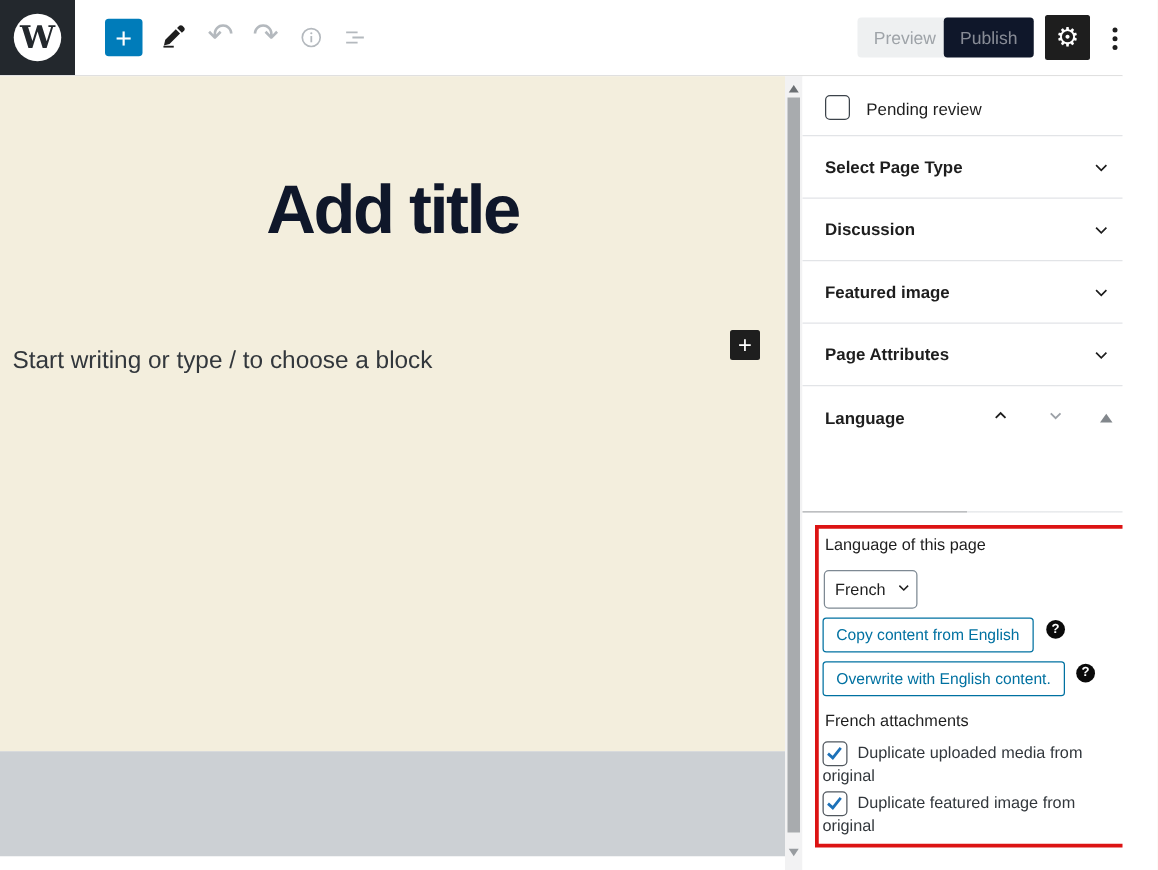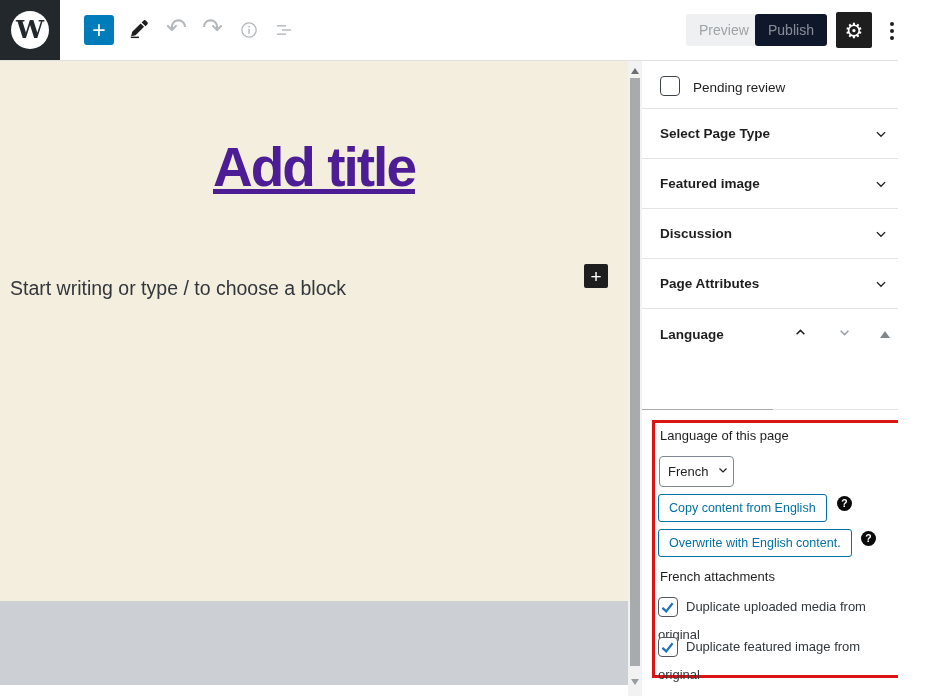--- a/index.html
+++ b/index.html
@@ -24,21 +24,21 @@
   .tool-list { left:274px; top:20px; }
   .btn-preview { position:absolute; left:686px; top:14px; height:32px; padding:0 13px; background:#eef0f1; border:none; border-radius:3px; font-size:14px; color:#9ea3a8; font-family:inherit; cursor:pointer; }
   .btn-publish { position:absolute; left:755px; top:14px; height:32px; padding:0 13px; background:#0f172a; border:none; border-radius:3px; font-size:14px; color:rgba(255,255,255,0.5); font-family:inherit; cursor:pointer; }
   .btn-gear { position:absolute; left:836px; top:12px; width:36px; height:36px; background:#1e1e1e; border:none; border-radius:2px; cursor:pointer; display:flex; align-items:center; justify-content:center; }
   .gear-glyph::before { content:"⚙"; color:#fff; font-size:21px; line-height:1; }
   .btn-dots { position:absolute; left:883px; top:17px; width:18px; height:28px; background:none; border:none; cursor:pointer; display:flex; flex-direction:column; align-items:center; justify-content:center; gap:3px; }
   .btn-dots i { width:4px; height:4px; border-radius:50%; background:#1e1e1e; }
 
   
   .canvas { position:absolute; left:0; top:61px; width:628px; height:540px; background:#f3eedd; }
-  .post-title { position:absolute; left:0; right:0; top:74px; text-align:center; font-size:55px; font-weight:800; letter-spacing:-2px; color:#4c1d95; cursor:text;text-decoration:underline; }
+  .post-title { position:absolute; left:0; right:0; top:74px; text-align:center; font-size:55px; font-weight:800; letter-spacing:-2px; color:#0f172a; cursor:text; }
   .post-body { position:absolute; left:10px; top:201px; font-size:19.5px; color:#32373c; cursor:text;margin-top:15px; }
   .inline-inserter { position:absolute; left:584px; top:203px; width:24px; height:24px; background:#1e1e1e; border:none; border-radius:2px; cursor:pointer; display:flex; align-items:center; justify-content:center; }
   .inline-inserter .plus::before { content:"+"; color:#fff; font-size:19px; line-height:1; }
 
   
   .meta-area { position:absolute; left:0; top:601px; width:628px; height:84px; background:#ccd0d4; }
 
   
   .scroll-left { position:absolute; left:628px; top:61px; width:14px; height:635px; background:#f2f2f3; }
   .scroll-left .thumb { position:absolute; left:2px; top:17px; width:10px; height:588px; background:#a8abae; cursor:grab; }
@@ -70,21 +70,21 @@
   .lp-heading { position:absolute; left:5px; top:5px; font-size:13px; color:#1e1e1e; }
   .lp-select { position:absolute; left:4px; top:33px; width:75px; height:31px; border:1px solid #7e8993; border-radius:4px; background:#fff; display:flex; align-items:center; padding:0 8px; gap:9px; font-size:13px; color:#1e1e1e; cursor:pointer; }
   .lp-btn { position:absolute; height:28px; padding:0 10px; background:#fff; border:1px solid #0071a1; border-radius:3px; color:#0071a1; font-size:12.5px; font-family:inherit; cursor:pointer; }
   .lp-btn-copy { left:3px; top:71px; }
   .lp-btn-overwrite { left:3px; top:106px; }
   .help { position:absolute; width:15px; height:15px; border-radius:50%; background:#0a0a0a; color:#fff; font-size:10.5px; font-weight:bold; text-align:center; line-height:15px; cursor:pointer; }
   .help::before { content:"?"; }
   .help-1 { left:182px; top:73px; }
   .help-2 { left:206px; top:108px; }
   .lp-media { position:absolute; left:5px; top:146px; font-size:13px; color:#1e1e1e; }
-  .lp-check { position:absolute; left:3px; width:242px; font-size:13px; line-height:28px; color:#32373c; cursor:pointer; }
+  .lp-check { position:absolute; left:3px; width:242px; font-size:13px; line-height:16px; color:#32373c; cursor:pointer; }
   .lp-check-1 { top:170px; }
   .lp-check-2 { top:210px; }
   .cbx { display:inline-block; width:20px; height:20px; border:1.3px solid #50575e; border-radius:4px; background:#fff; vertical-align:-5px; margin-right:8px; }
 </style>
 </head>
 <body>
 
 <div class="screen">
 
   <header class="topbar">
@@ -160,29 +160,29 @@
 
     <div class="acc-row">
       <span class="acc-label">Select Page Type</span>
       <span class="acc-chevron">
         <svg width="18" height="18" viewBox="0 0 24 24" fill="none" stroke="#1e1e1e" stroke-width="1.8">
             <path d="M6.5 9.5 12 15l5.5-5.5"></path>
           </svg>
       </span>
     </div>
     <div class="acc-row">
+      <span class="acc-label">Discussion</span>
+      <span class="acc-chevron">
+        <svg width="18" height="18" viewBox="0 0 24 24" fill="none" stroke="#1e1e1e" stroke-width="1.8">
+            <path d="M6.5 9.5 12 15l5.5-5.5"></path>
+          </svg>
+      </span>
+    </div>
+    <div class="acc-row">
       <span class="acc-label">Featured image</span>
-      <span class="acc-chevron">
-        <svg width="18" height="18" viewBox="0 0 24 24" fill="none" stroke="#1e1e1e" stroke-width="1.8">
-            <path d="M6.5 9.5 12 15l5.5-5.5"></path>
-          </svg>
-      </span>
-    </div>
-    <div class="acc-row">
-      <span class="acc-label">Discussion</span>
       <span class="acc-chevron">
         <svg width="18" height="18" viewBox="0 0 24 24" fill="none" stroke="#1e1e1e" stroke-width="1.8">
             <path d="M6.5 9.5 12 15l5.5-5.5"></path>
           </svg>
       </span>
     </div>
     <div class="acc-row">
       <span class="acc-label">Page Attributes</span>
       <span class="acc-chevron">
         <svg width="18" height="18" viewBox="0 0 24 24" fill="none" stroke="#1e1e1e" stroke-width="1.8">

